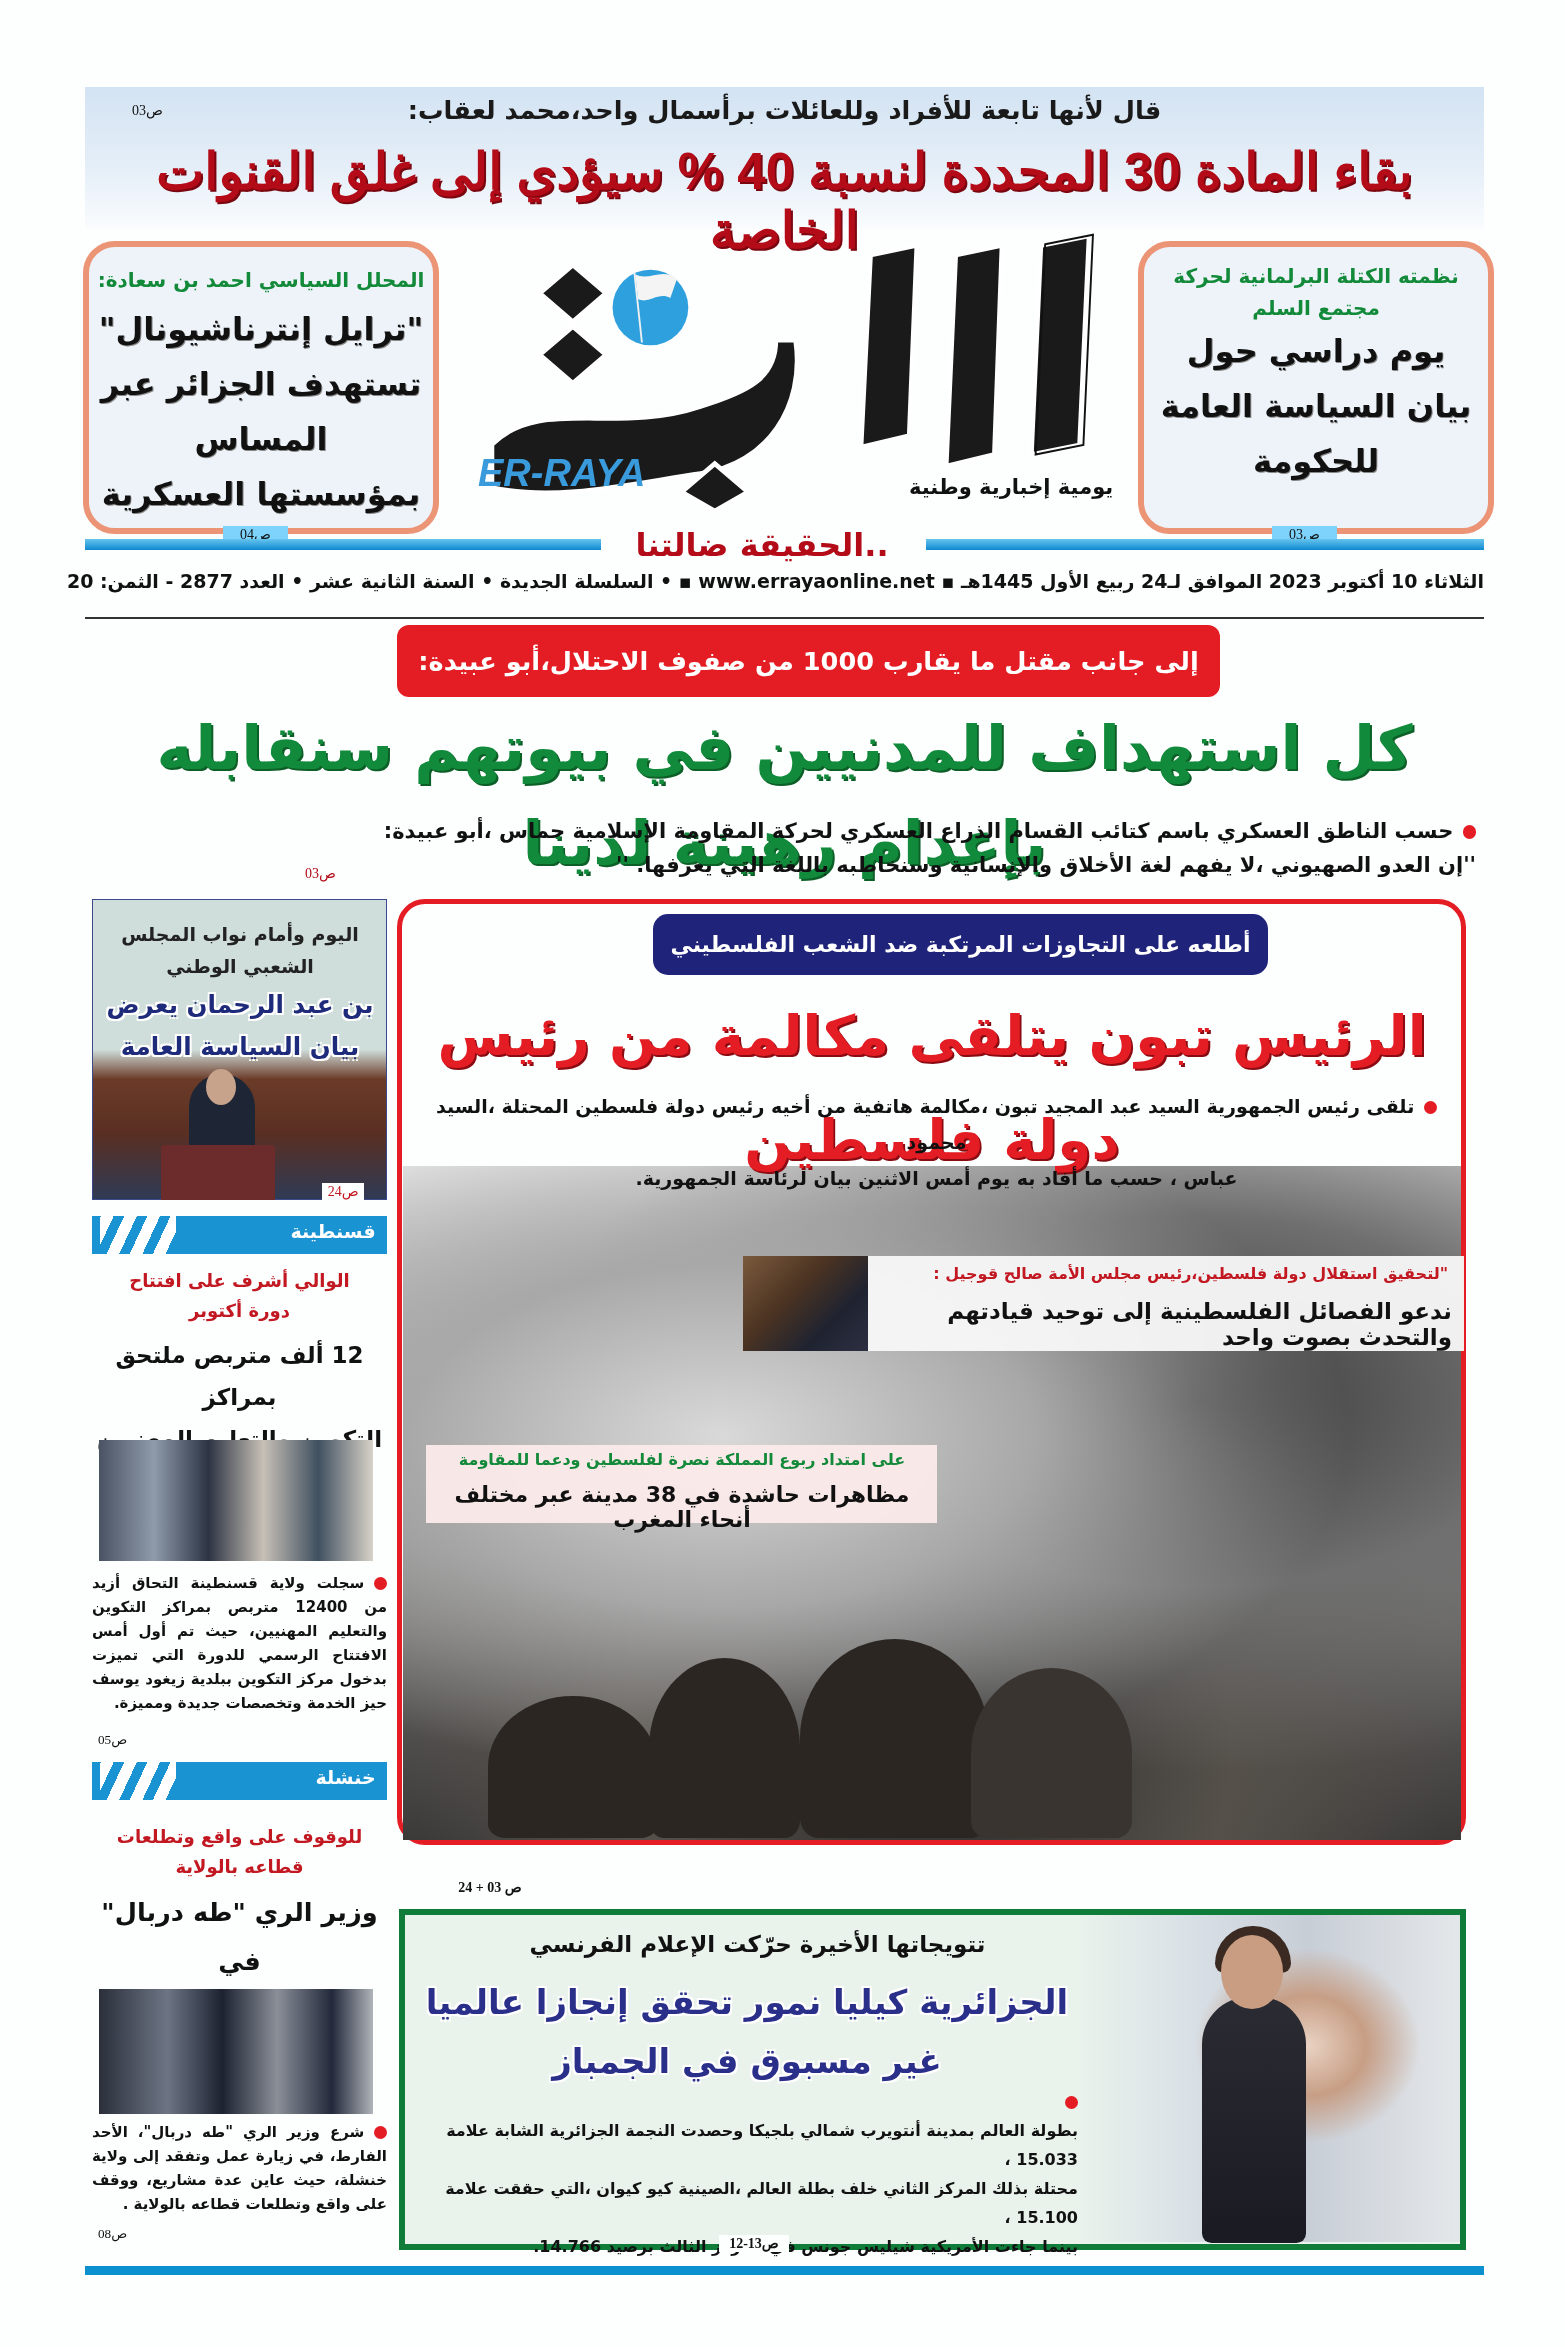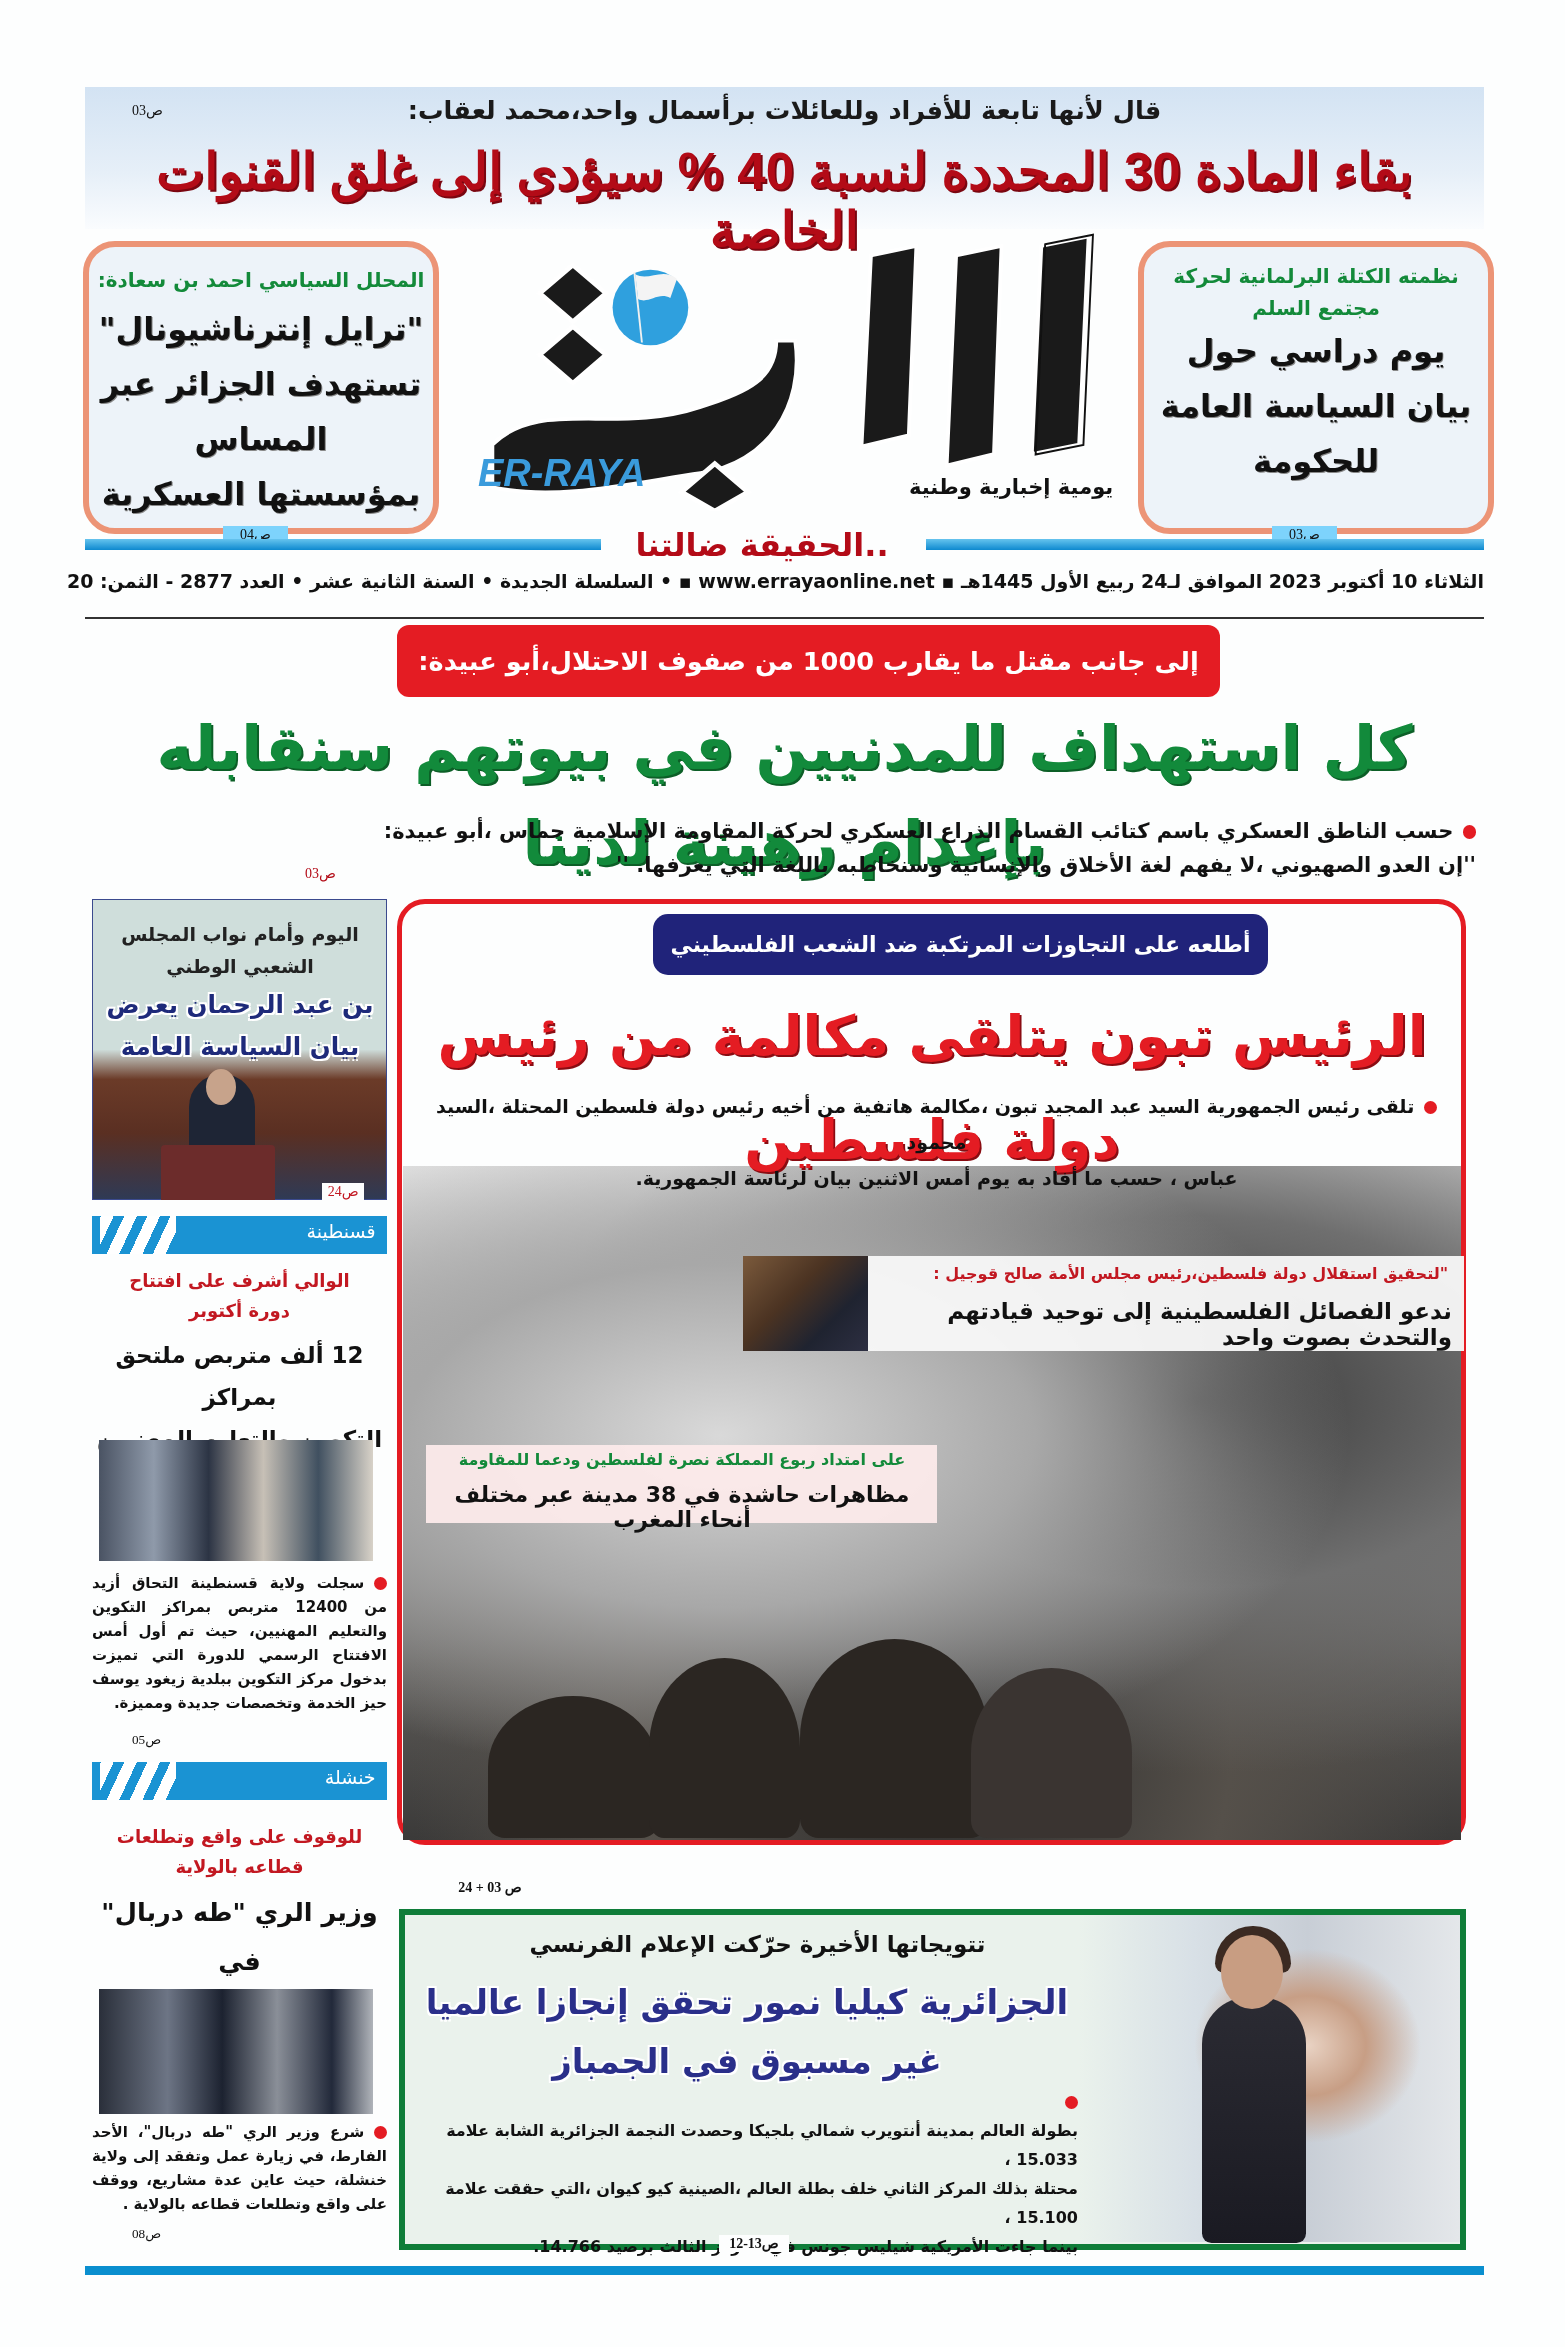--- a/index.html
+++ b/index.html
@@ -85,28 +85,28 @@
   #lc-feature-title { left: 95px; top: 984px; width: 290px; font-size: 24.6px; font-weight: bold; color: #1e2a7a; line-height: 42px; text-align: center;
     text-shadow: -1.9px -1.9px 0 #fff, 1.9px -1.9px 0 #fff, -1.9px 1.9px 0 #fff, 1.9px 1.9px 0 #fff; }
   #lc-podium { left: 161px; top: 1145px; width: 114px; height: 55px; background: #6c2c2b; border-radius: 3.8px 3.8px 0 0; }
   #lc-speaker { left: 189px; top: 1074px; width: 66px; height: 76px; background: #1e2535; border-radius: 33px 33px 5.7px 5.7px; }
   #lc-speaker-head { left: 206px; top: 1069px; width: 30px; height: 36px; background: #c7a38b; border-radius: 50%; }
   #lc-feature-page { left: 322px; top: 1183px; background: #fdfefe; color: #c21821; font-size: 14px; padding: 0 5.7px; font-family: "Liberation Serif", serif; }
 
   .section-bar { width: 295px; height: 38px; background: #1a93d3; overflow: hidden; }
   .section-bar .stripes { position: absolute; left: 7.6px; top: 0; width: 76px; height: 38px;
     background: repeating-linear-gradient(-65deg, #1a93d3 0 9.5px, #fff 9.5px 21px); }
-  .section-bar .label { position: absolute; right: 11.4px; top: 3.8px; color: #fff; font-size: 19px; font-weight: normal; }
+  .section-bar .label { position: absolute; right: 11.4px; top: 3.8px; color: #fff; font-size: 19px; font-weight: bold; }
 
   .lc-kicker { width: 295px; font-size: 18px; font-weight: bold; color: #c21821; line-height: 30px; text-align: center; }
   .lc-title { width: 295px; font-size: 23px; font-weight: bold; color: #111; line-height: 42px; text-align: center; }
   .lc-photo { width: 274px; height: 121px;
     background: linear-gradient(90deg, #4a5363 0%, #8f9aaa 20%, #2c3444 40%, #c7c0b6 60%, #405060 80%, #d8d2c8 100%); }
   .lc-body { width: 295px; font-size: 15px; font-weight: bold; color: #111; line-height: 24px; text-align: justify; }
-  .lc-page { font-size: 13.2px; font-family: "Liberation Serif", serif; margin-left: 34px; }
+  .lc-page { font-size: 13.2px; font-family: "Liberation Serif", serif; }
 
   
   #gym-box { left: 399px; top: 1909px; width: 1067px; height: 341px; border: 6.6px solid #0f7d39; background: #eaf2ec; overflow: hidden; }
   #gym-photo { left: 1079px; top: 1915px; width: 381px; height: 327px;
     background: radial-gradient(ellipse at 60% 40%, #e9d3c4 0%, #c79e85 18%, transparent 35%),
                 linear-gradient(90deg, #eaf2ec 0%, #d8e0e6 30%, #c8ced6 60%, #e4e7ea 100%); }
   #gym-figure { left: 1202px; top: 1997px; width: 104px; height: 246px; background: linear-gradient(#2b2b33, #1a1a22); border-radius: 47px 47px 9.5px 9.5px; }
   #gym-head { left: 1221px; top: 1935px; width: 62px; height: 74px; background: #c89d82; border-radius: 50%; }
   #gym-hair { left: 1215px; top: 1926px; width: 76px; height: 47px; background: #3b2a22; border-radius: 38px 38px 9.5px 9.5px; }
   #gym-kicker { left: 445px; top: 1931px; width: 625px; font-size: 23px; font-weight: bold; color: #111; text-align: center; }

